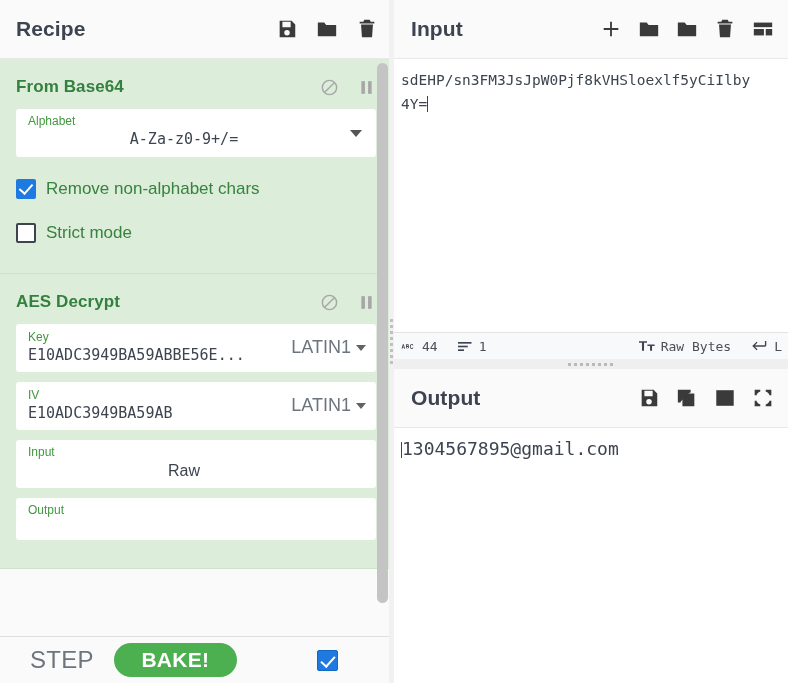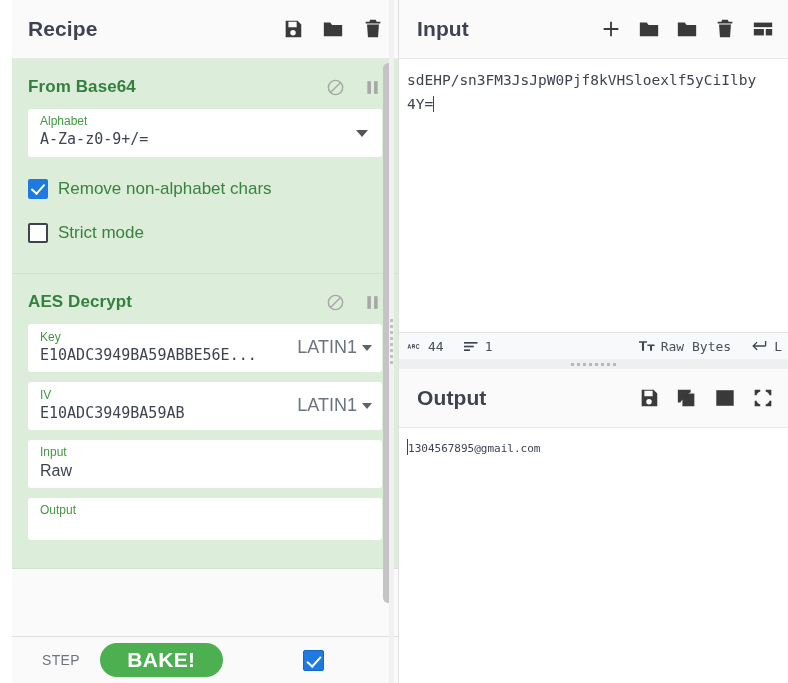--- a/index.html
+++ b/index.html
@@ -12,21 +12,21 @@
     color: #3d4450;
   }
   #app { position: relative; width: 788px; height: 683px; display: flex; }
 
   
   #recipe-pane {
     position: relative;
     width: 393px; height: 683px;
     background: #eab308;
     border-right: 1px solid #e0e0e0;
-    display: flex; flex-direction: column; margin-left: 12px;
+    display: flex; flex-direction: column;
   }
   .pane-title-bar {
     height: 59px; flex: 0 0 59px;
     background: #fafafa;
     border-bottom: 1px solid #e8e8e8;
     display: flex; align-items: center;
     padding: 0 14px 0 16px;
   }
   .pane-title {
     font-size: 21px; font-weight: bold;
@@ -75,21 +75,21 @@
   .ing-value.plain { font-family: "Liberation Sans", sans-serif; font-size: 16px; }
   .ing-enc {
     flex: 0 0 auto; display: flex; align-items: center; gap: 5px;
     font-size: 18px; color: #6c757d; cursor: pointer; padding-left: 8px;
   }
   .caret { width: 0; height: 0; border-left: 5px solid transparent; border-right: 5px solid transparent; border-top: 6px solid #4a4a4a; }
   .caret.light { border-top-color: #5f6368; }
   .sel-caret { position: absolute; right: 14px; top: 50%; margin-top: -3px; width: 0; height: 0;
     border-left: 6px solid transparent; border-right: 6px solid transparent; border-top: 7px solid #555; }
   .ing.select { display: block; }
-  .ing.select .ing-value { padding-right: 26px; }
+  .ing.select .ing-value { padding-right: 26px; text-align: center; }
 
   .ing-row { display: flex; gap: 14px; }
   .ing-row .ing { flex: 1 1 0; margin-bottom: 10px; }
 
   
   .chk-row { display: flex; align-items: center; gap: 10px; height: 44px; }
   .chkbox { width: 20px; height: 20px; border-radius: 2px; flex: 0 0 auto; position: relative; }
   .chkbox.on { background: #1e7ae0; }
   .chkbox.off { background: #fff; border: 2px solid #3d4450; }
   .chkbox.on::after {
@@ -110,21 +110,21 @@
   }
 
   
   #controls {
     flex: 0 0 47px; height: 47px;
     background: #fafafa; border-top: 1px solid #dfdfdf;
     display: flex; align-items: center; padding: 0 16px;
     position: relative;
   }
   .step-btn {
-    font-size: 14px; color: #6c757d; letter-spacing: .3px;
+    font-size: 24px; color: #6c757d; letter-spacing: .3px;
     font-family: "Liberation Sans", sans-serif; cursor: pointer;
     background: none; border: none; padding: 0 10px 0 14px;
   }
   .bake-btn {
     width: 123px; height: 34px; margin-left: 10px;
     background: #4caf50; color: #fff; border: none; border-radius: 26px;
     font-size: 21px; font-weight: bold; letter-spacing: .3px;
     cursor: pointer; font-family: "Liberation Sans", sans-serif;
   }
   .auto-bake {
@@ -169,21 +169,21 @@
     display: flex; align-items: center; justify-content: center; cursor: row-resize;
   }
   .grip-dots { display: flex; gap: 3px; }
   .grip-dots i { width: 3px; height: 3px; background: #b9b9b9; display: block; }
 
   #output-pane { flex: 1 1 auto; display: flex; flex-direction: column; background: #fff; }
   #output-pane .pane-title-bar { border-bottom: 1px solid #e8e8e8; padding-left: 18px; }
   #output-text {
     flex: 1 1 auto; padding: 10px 0 12px 8px;
     font-family: "DejaVu Sans Mono", monospace;
-    font-size: 11px; line-height: 22px; color: #3d4450;
+    font-size: 18px; line-height: 22px; color: #3d4450;
     white-space: pre;
   }
 
   
   #v-splitter {
     position: absolute; left: 389px; top: 0; width: 5px; height: 683px;
     background: #f1f1f1; cursor: col-resize; z-index: 5;
     display: flex; align-items: center; justify-content: center;
   }
   #v-splitter .vdots { display: flex; flex-direction: column; gap: 3px; }

